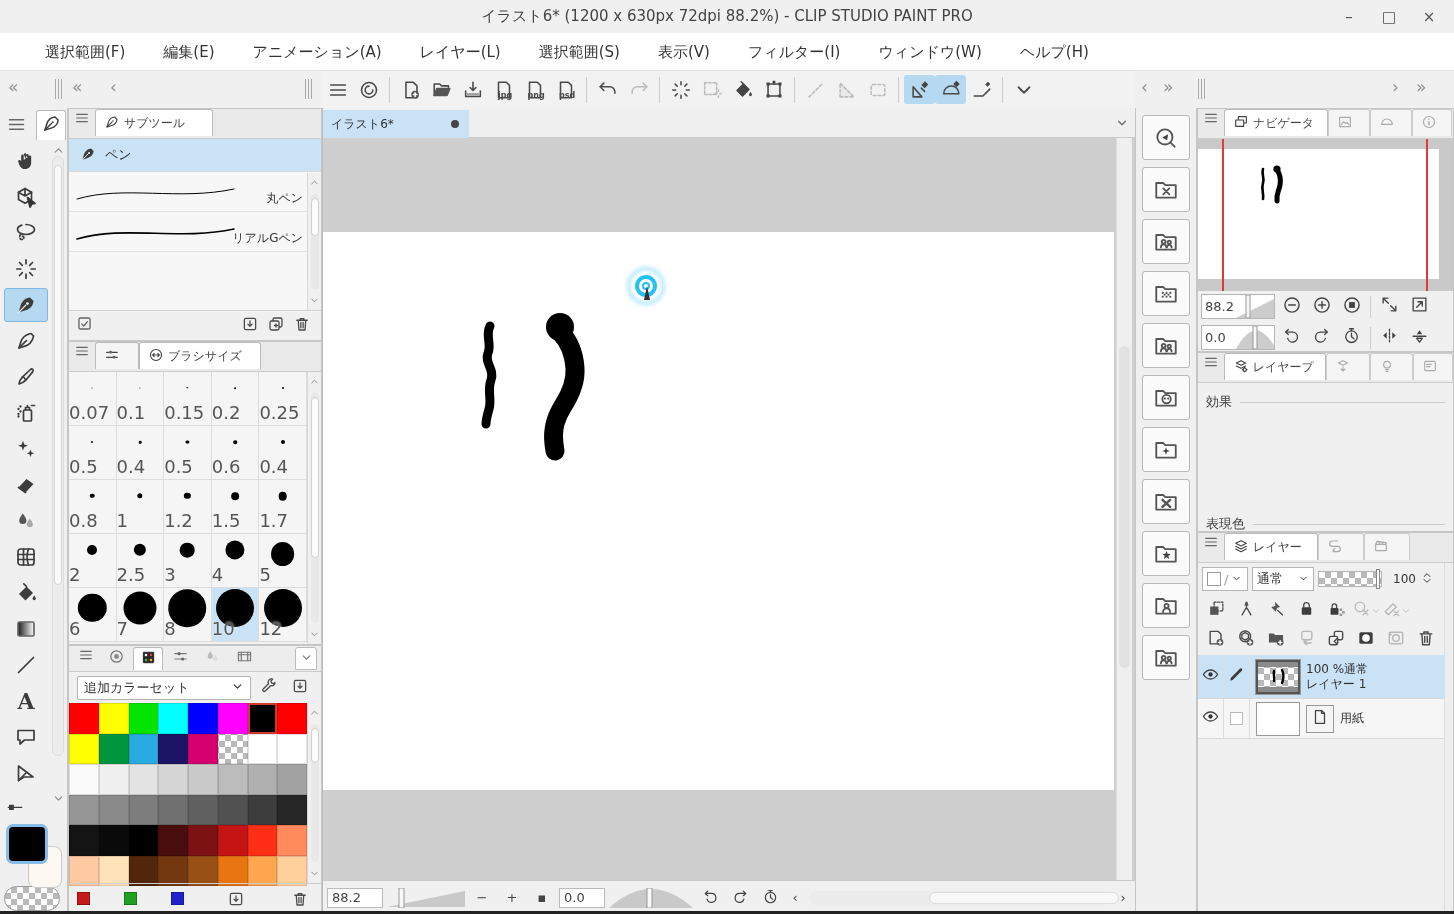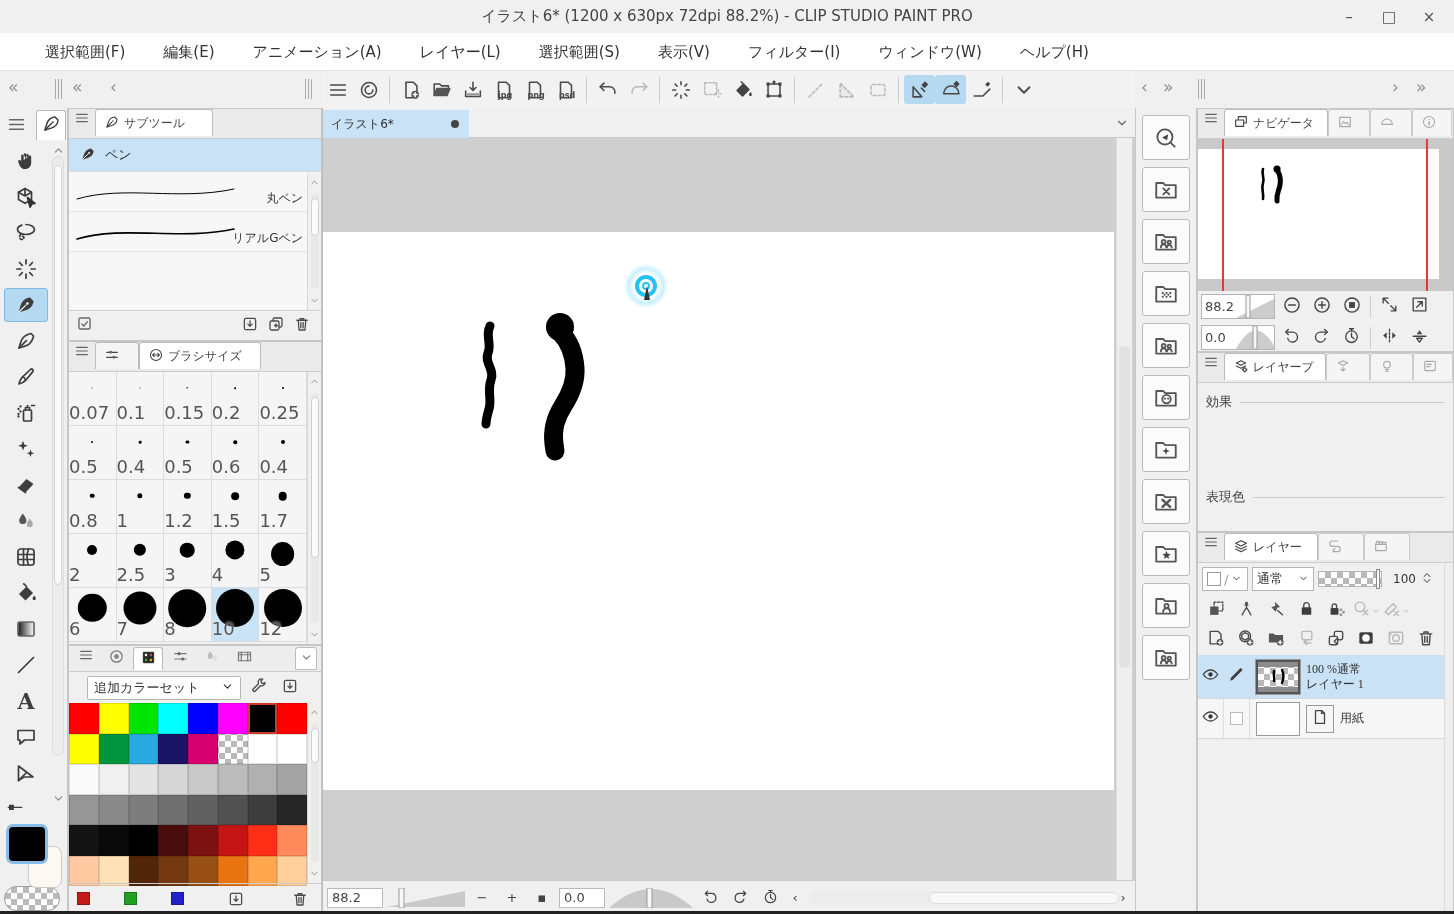--- a/index.html
+++ b/index.html
@@ -65,21 +65,21 @@
   .b-grid{position:absolute;left:0;right:14px;top:30px;bottom:0;display:grid;grid-template-columns:repeat(5,1fr);grid-auto-rows:54px;}
   .b-cell{border-right:1px solid #dcdcdc;border-bottom:1px solid #dcdcdc;position:relative;overflow:hidden;background:#f5f5f5;}
   .b-cell.sel{background:#c9e2f6;}
   .b-dot{position:absolute;left:50%;top:18px;transform:translate(-50%,-50%);background:#000;border-radius:50%;}
   .b-val{position:absolute;left:0;right:0;bottom:2px;text-align:left;font-size:18px;color:#555;z-index:2;
          text-shadow:0 0 3px #f5f5f5;}
   
   .cs-tabs{height:26px;display:flex;align-items:center;gap:2px;border-bottom:1px solid #ccc;background:#ededed;padding:0 4px;color:#777;}
   .cs-tab{width:30px;height:23px;display:flex;align-items:center;justify-content:center;border-radius:3px 3px 0 0;}
   .cs-tab.on{background:#fff;border:1px solid #bbb;border-bottom:none;color:#222;}
-  .cs-head{height:31px;display:flex;align-items:center;gap:5px;padding:0 18px;}
+  .cs-head{height:31px;display:flex;align-items:center;gap:5px;padding:0 8px;}
   .cs-select{flex:1;height:24px;background:#fff;border:1px solid #b5b5b5;border-radius:2px;display:flex;align-items:center;
              font-size:13px;padding:0 6px;color:#333;justify-content:space-between;}
   .cs-grid{position:absolute;left:0;right:14px;top:57px;height:183px;display:grid;grid-template-columns:repeat(8,1fr);grid-auto-rows:30.5px;overflow:hidden;}
   .sw{border:1px solid rgba(0,0,0,.12);}
   .sw.sel{outline:2px solid #d03a2a;outline-offset:-2px;}
   .cs-foot{position:absolute;left:0;right:0;bottom:0;height:30px;border-top:1px solid #ccc;display:flex;align-items:center;gap:6px;padding:0 8px;color:#666;}
   .chip{width:13px;height:13px;border:1px solid rgba(0,0,0,.25);}
   
   .canvas-area{position:absolute;left:322px;top:0;width:813px;height:806px;background:#cfcfcf;border-left:1px solid #bbb;}
   .doc-tabbar{position:absolute;left:0;right:0;top:0;height:30px;background:#f0f0f0;border-bottom:1px solid #c9c9c9;}
@@ -121,21 +121,21 @@
           display:flex;align-items:center;justify-content:space-evenly;color:#444;}
   .color-dd{position:absolute;left:22px;width:126px;height:29px;background:#fff;border:1px solid #b5b5b5;border-radius:3px;
             display:flex;align-items:center;gap:6px;font-size:13px;padding:0 8px;color:#333;justify-content:space-between;}
   
   .blend-row{height:32px;display:flex;align-items:center;gap:4px;padding:0 4px;}
   .mini-dd{height:24px;border:1px solid #b5b5b5;background:#fff;display:flex;align-items:center;gap:3px;padding:0 4px;font-size:13px;color:#333;}
   .op-slider{width:64px;height:16px;border:1px solid #b5b5b5;position:relative;}
   .op-handle{position:absolute;right:1px;top:-3px;width:4px;height:20px;background:#fff;border:1px solid #888;}
   .ic-row{height:30px;display:flex;align-items:center;gap:2px;padding:0 4px;color:#4a4a4a;}
   .ic-row .tbtn{width:28px;height:26px;}
-  .layer-row{height:44px;display:flex;align-items:center;border-bottom:1px solid #d8d8d8;background:#f6f6f6;font-family:Liberation Serif, serif;}
+  .layer-row{height:44px;display:flex;align-items:center;border-bottom:1px solid #d8d8d8;background:#f6f6f6;}
   .layer-row.sel{background:#c9e2f6;}
   .lr-cell{width:26px;display:flex;align-items:center;justify-content:center;color:#444;flex:none;align-self:stretch;border-right:1px solid #ddd;}
   .thumb1{width:44px;height:34px;border:2px solid #555;outline:1px solid #999;position:relative;margin:0 6px;flex:none;overflow:hidden;}
   .thumb-bar{position:absolute;left:0;right:0;height:5px;background:#8b8b8b;}
   .lr-text{font-size:12px;line-height:15px;color:#333;white-space:nowrap;overflow:hidden;}
 </style>
 </head>
 <body>
 
 <div class="app">
@@ -1158,21 +1158,21 @@
                   <path d="M7 7h.01M12 7h.01M17 7h.01M7 12h.01M12 12h.01M17 12h.01M7 17h.01M12 17h.01M17 17h.01M9.5 9.5h.01M14.5 9.5h.01M9.5 14.5h.01M14.5 14.5h.01" stroke-width="2.2"></path>
                 </svg></span></span>
           <span><span class="icon-slot"><svg viewBox="0 0 24 24" width="19" height="19" fill="none" stroke="currentColor" stroke-width="1.7" stroke-linecap="round" stroke-linejoin="round">
                   <rect x="8" y="5" width="11" height="11" fill="#999" stroke="none"></rect>
                   <rect x="5" y="8" width="11" height="11" fill="#555" stroke="none"></rect>
                 </svg></span></span>
           <span><span class="icon-slot"><svg viewBox="0 0 24 24" width="14" height="14" fill="none" stroke="currentColor" stroke-width="1.7" stroke-linecap="round" stroke-linejoin="round">
                   <path d="M6 9l6 6 6-6" stroke-width="2"></path>
                 </svg></span></span>
         </div>
-        <div class="lp-label" style="margin-top:77px">
+        <div class="lp-label" style="margin-top:104px">
           <span>表現色</span>
             <span class="rule"></span>
         </div>
         <div class="color-dd" style="top:378px">
           <span style="display:flex;align-items:center;gap:6px">
             <span class="icon-slot"><svg viewBox="0 0 24 24" width="18" height="18" fill="none" stroke="currentColor" stroke-width="1.7" stroke-linecap="round" stroke-linejoin="round">
                   <circle cx="12" cy="9" r="4.4" fill="#e03030" stroke="none"></circle>
                   <circle cx="8.8" cy="14.5" r="4.4" fill="#2f9e2f" stroke="none" opacity=".92"></circle>
                   <circle cx="15.2" cy="14.5" r="4.4" fill="#3355cc" stroke="none" opacity=".92"></circle>
                 </svg></span>

